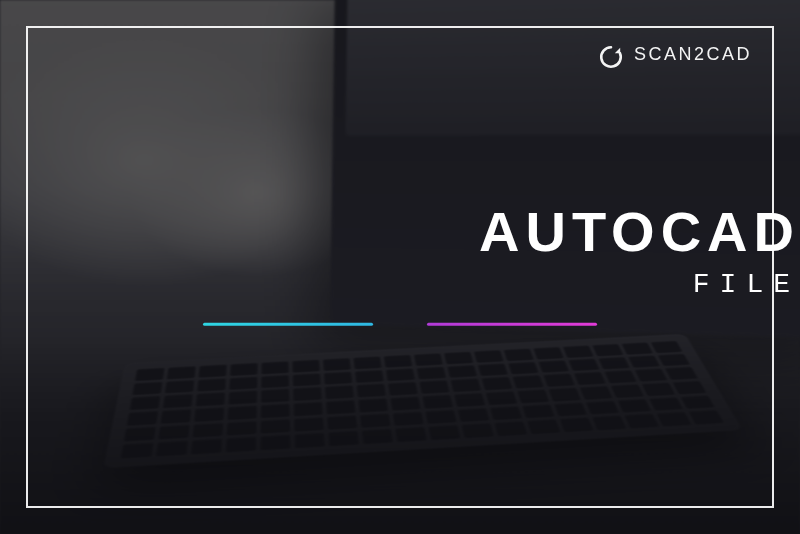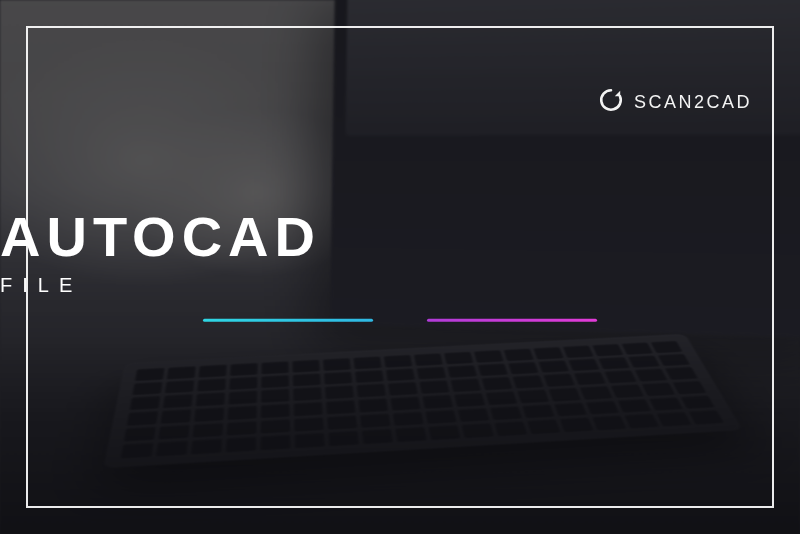--- a/index.html
+++ b/index.html
@@ -82,53 +82,53 @@
     right: 26px;
     bottom: 26px;
     border: 2px solid rgba(255,255,255,0.92);
     pointer-events: none;
   }
   .brand {
     position: absolute;
     top: 44px;
     right: 48px;
     display: flex;
-    align-items: flex-end;
+    align-items: flex-start;
     gap: 10px;
     color: #fff;
     opacity: 0.95;
-    margin-top: 43px;
   }
   .brand svg { width: 26px; height: 26px; display: block; }
   .brand-text {
     font-size: 18px;
     letter-spacing: 2.5px;
     font-weight: 500;
   }
   .title {
     position: absolute;
     top: 50%;
     left: 50%;
     transform: translate(-50%, -52%);
-    text-align: left;
+    text-align: right;
     color: #fff;
     width: 100%;
   }
   .title .line1 {
     font-size: 56px;
     font-weight: 600;
     letter-spacing: 6px;
     line-height: 1.05;
   }
   .title .line2 {
-    font-size: 20px;
+    font-size: 28px;
     font-weight: 300;
     letter-spacing: 10px;
     margin-top: 6px;
     line-height: 1.2;
+    font-family: Liberation Mono, monospace;
   }
   .title .line3 {
     font-size: 52px;
     font-weight: 600;
     letter-spacing: 8px;
     margin-top: 4px;
     line-height: 1.1;
   }
   .underlines {
     display: flex;

